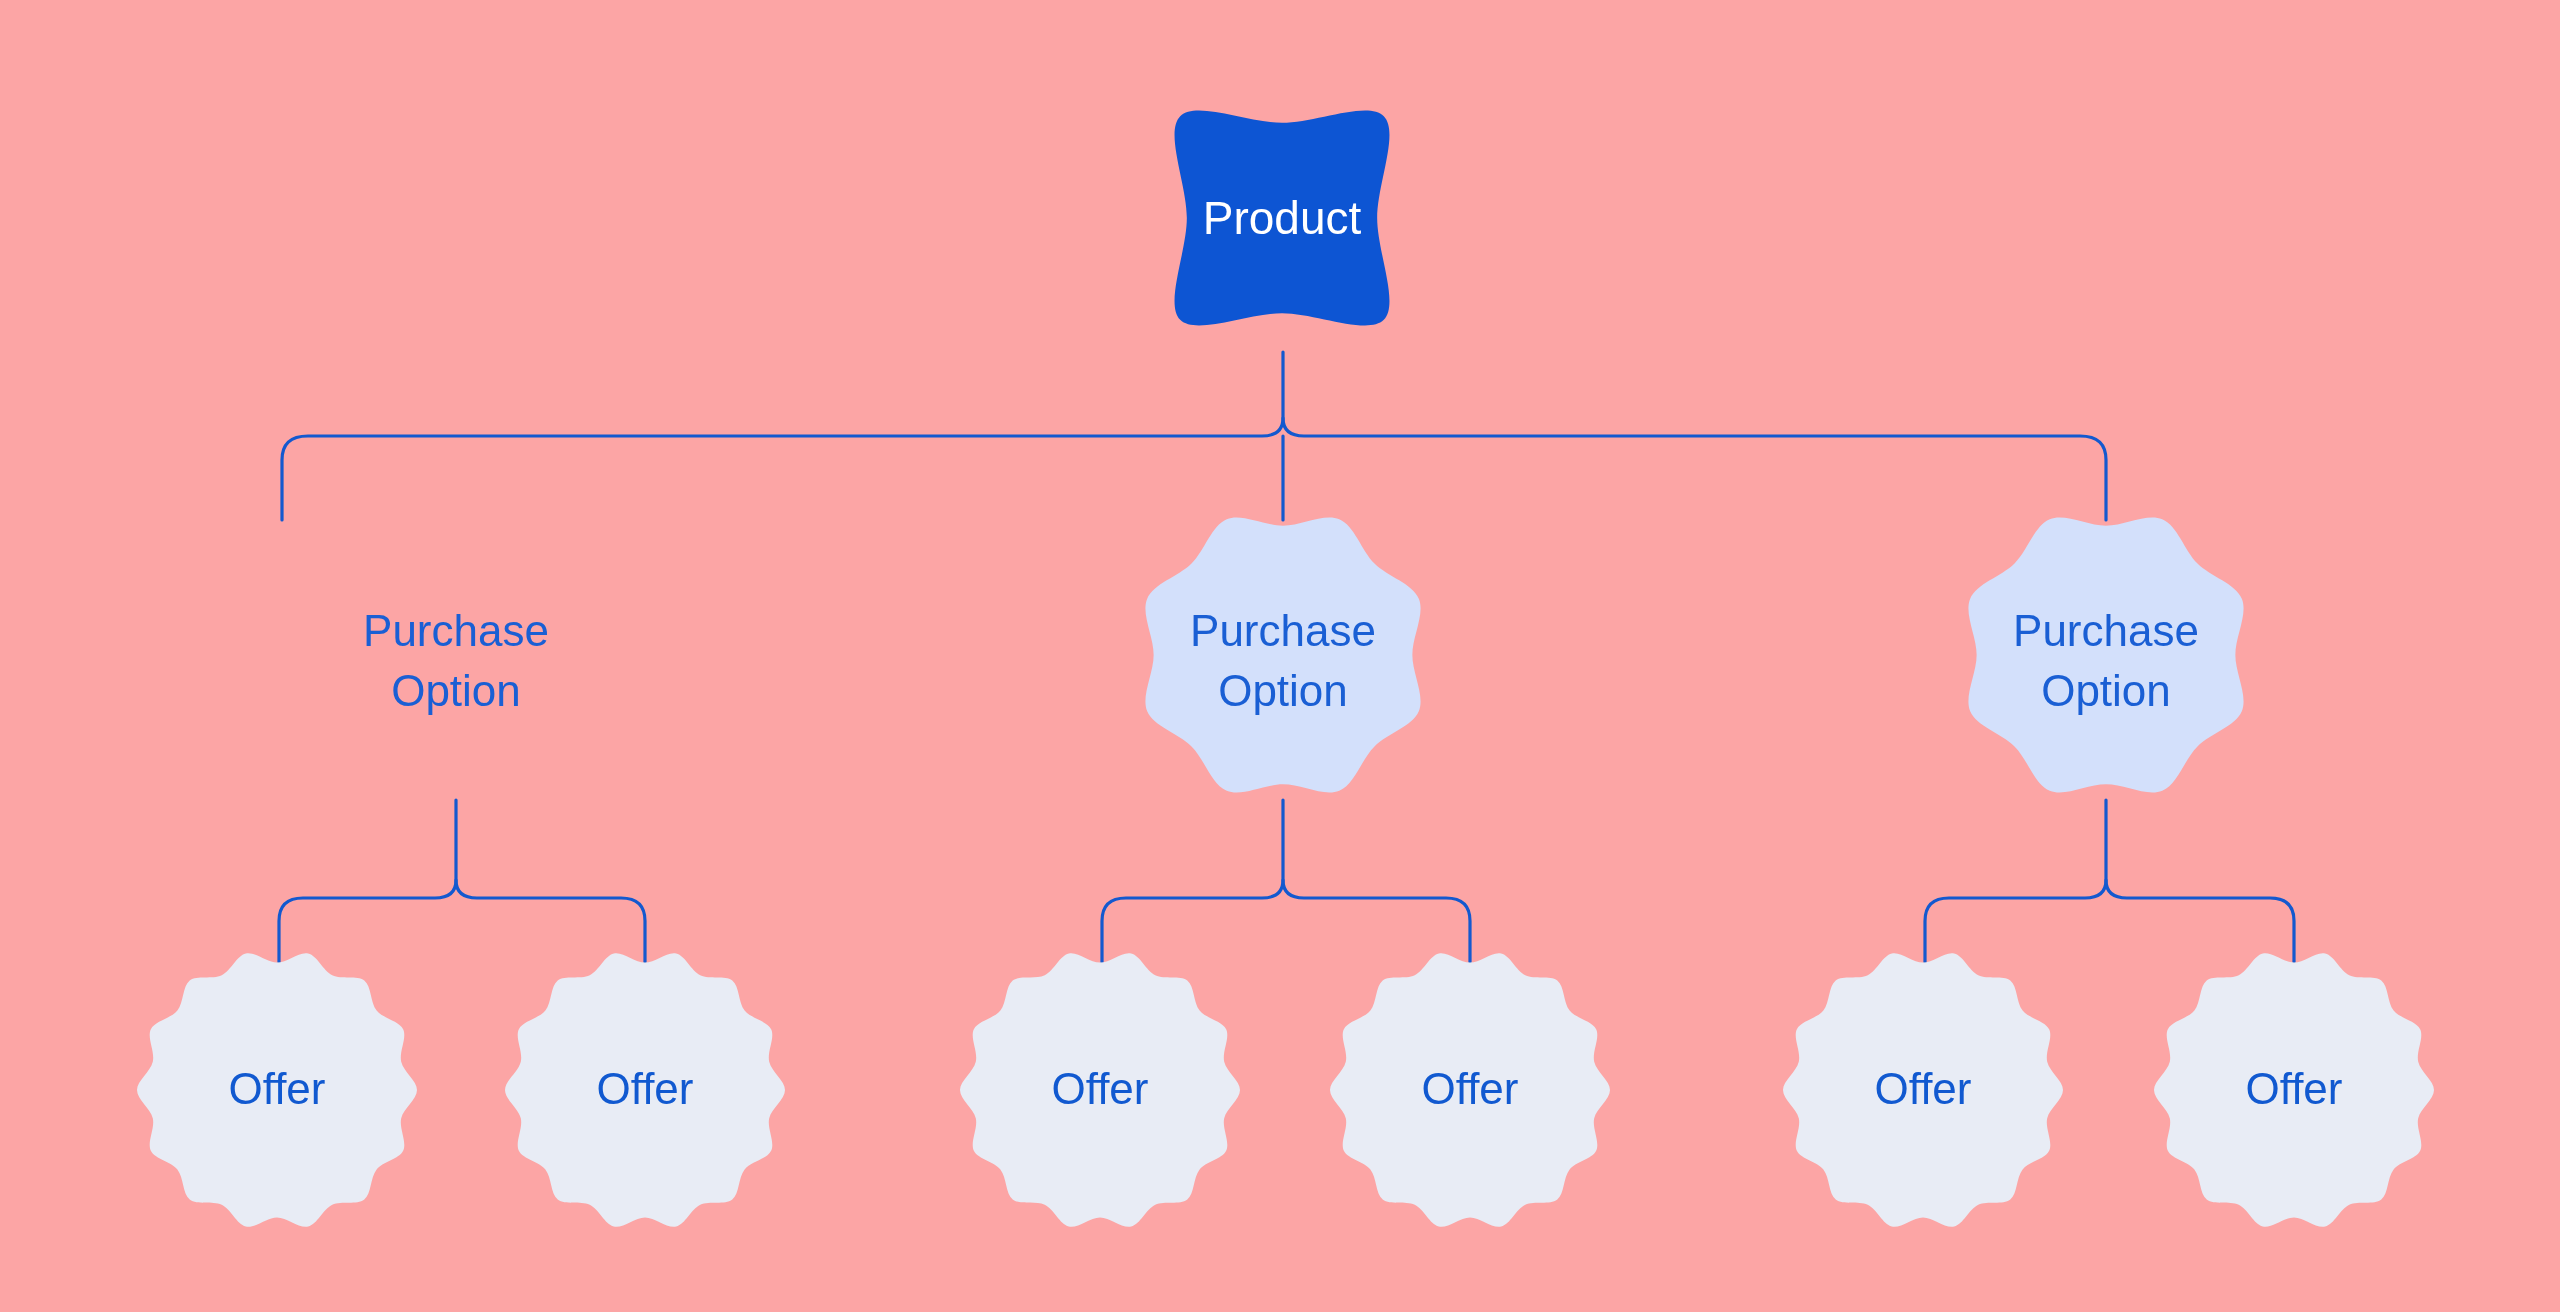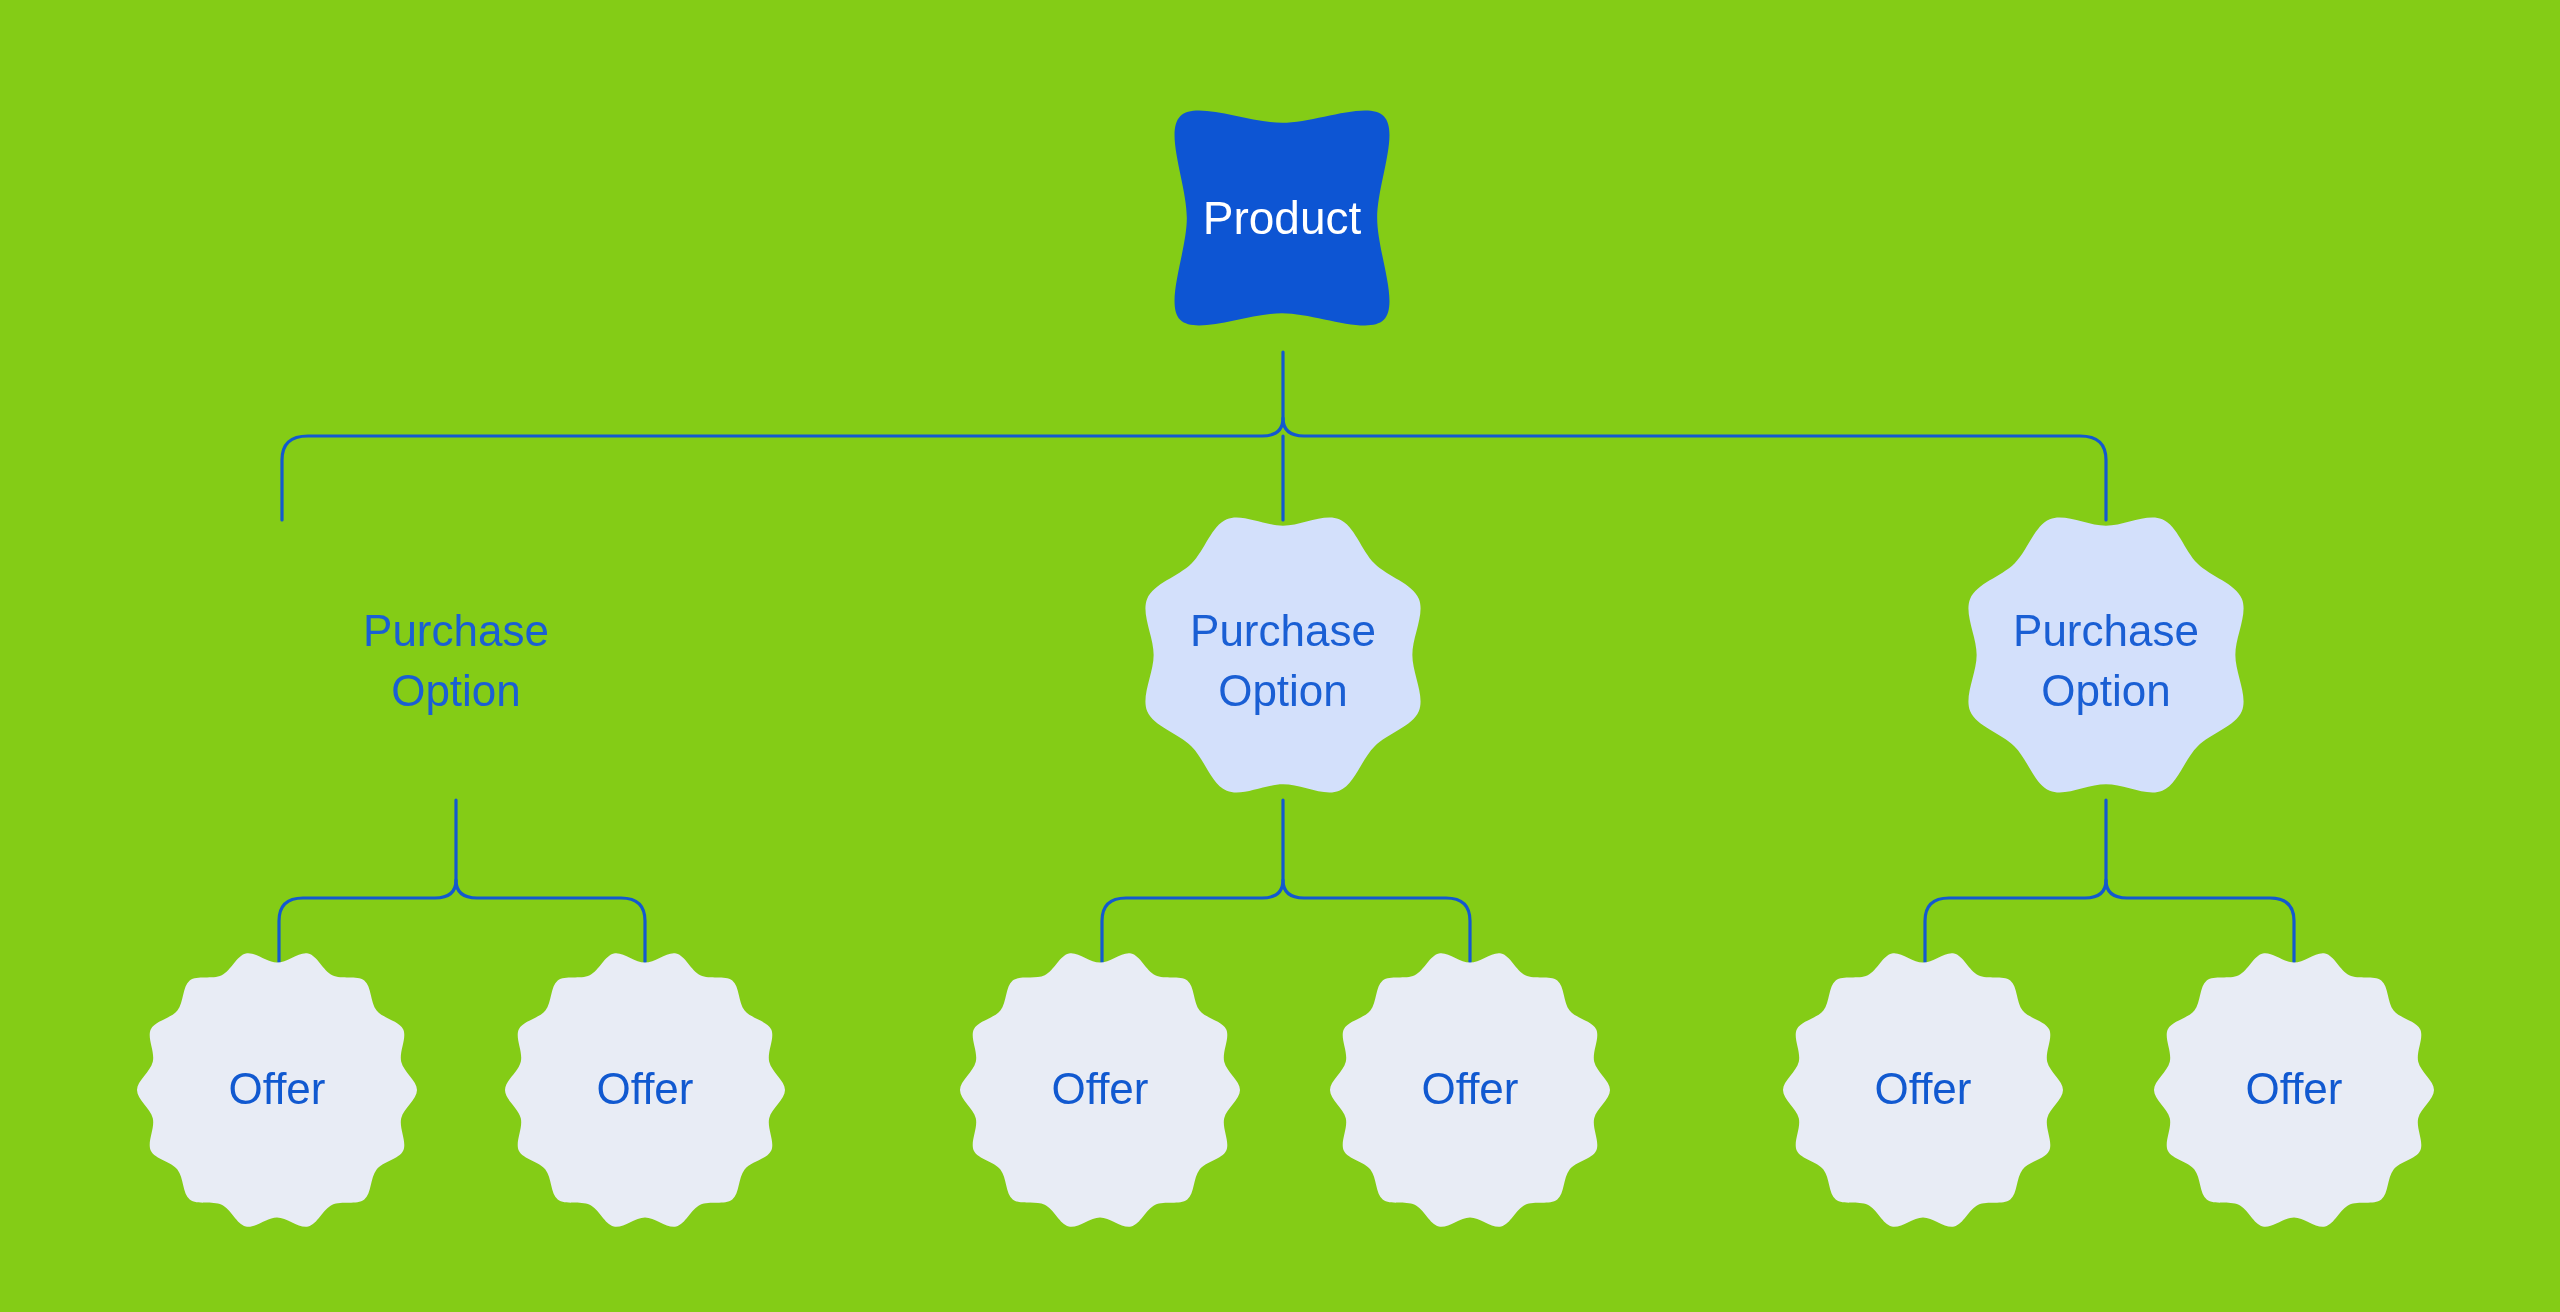--- a/index.html
+++ b/index.html
@@ -11,21 +11,21 @@
   body {
     font-family: "Liberation Sans", sans-serif;
     width: 2560px;
     height: 1312px;
     overflow: hidden;
   }
   #diagram-root {
     position: relative;
     width: 2560px;
     height: 1312px;
-    background: #84cc16;
+    background: #fca5a5;
   }
   #diagram-svg {
     position: absolute;
     top: 0;
     left: 0;
     width: 2560px;
     height: 1312px;
     display: block;
   }
   .node-label {

